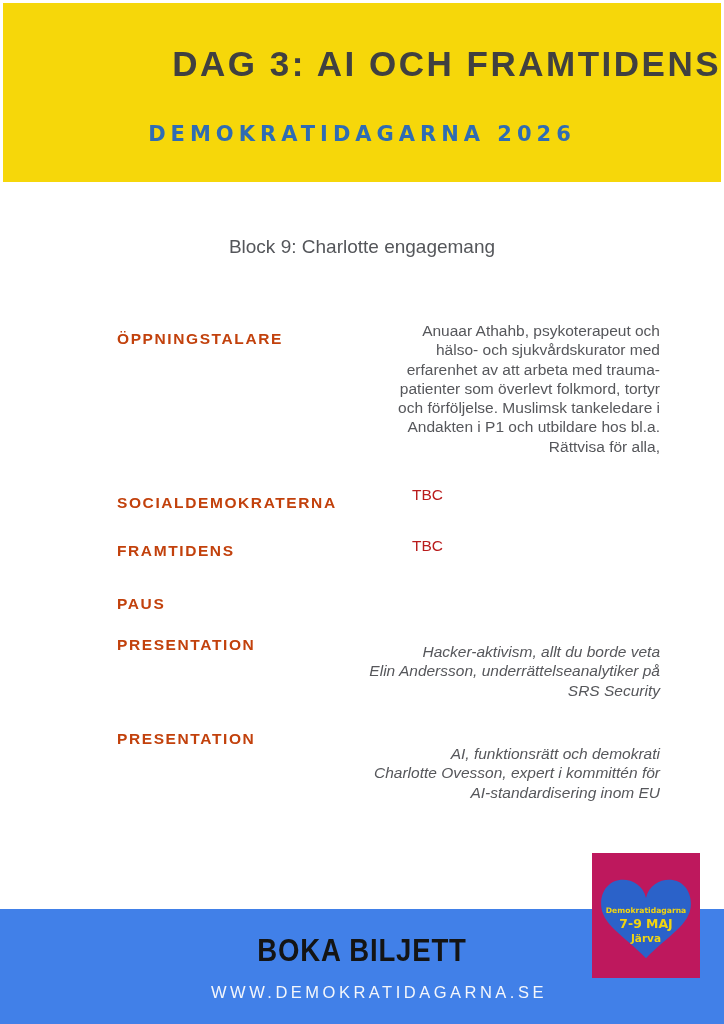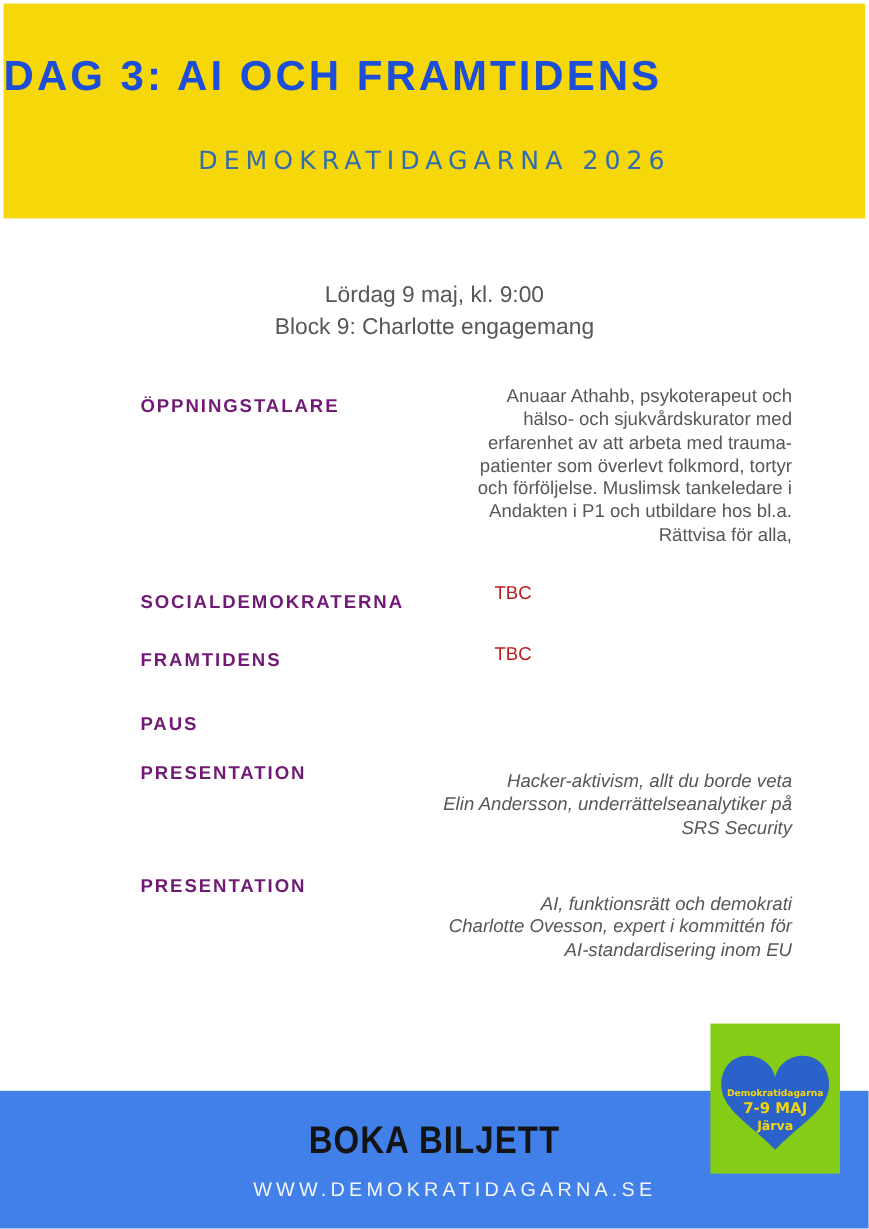--- a/index.html
+++ b/index.html
@@ -6,37 +6,37 @@
   .page{
     position:relative;width:724px;height:1024px;background:#ffffff;overflow:hidden;
     font-family:"Liberation Sans","DejaVu Sans",sans-serif;
   }
   
   .header-banner{
     position:absolute;left:3px;right:3px;top:3px;height:179px;
     background:#F6D70A;
   }
   .title-wrap{
-    position:absolute;top:40px;left:0;width:100%;text-align:left;
-    color:#1d4ed8;font-weight:bold;font-size:35px;line-height:41px;letter-spacing:2.5px;
+    position:absolute;top:40px;left:0;width:100%;text-align:right;
+    color:#404040;font-weight:bold;font-size:35px;line-height:41px;letter-spacing:2.5px;
   }
   .subtitle{
     position:absolute;top:119px;left:0;width:100%;text-align:center;
-    color:#2F6CB3;font-weight:normal;font-size:21px;letter-spacing:5px;
+    color:#2F6CB3;font-weight:bold;font-size:21px;letter-spacing:5px;
     font-family:"DejaVu Sans",sans-serif;
   }
   
   .intro{
     position:absolute;top:234px;left:0;width:100%;text-align:center;
     color:#54565A;font-size:19px;line-height:26px;font-weight:400;
   }
   
   .sched-label{
     position:absolute;left:117px;
-    color:#701a75;font-weight:bold;font-size:15.5px;letter-spacing:1.6px;
+    color:#c2410c;font-weight:bold;font-size:15.5px;letter-spacing:1.6px;
   }
   .sched-text{
     position:absolute;left:340px;width:320px;
     color:#56575B;font-size:15.5px;line-height:19.3px;white-space:pre-line;text-align:right;
   }
   .sched-text.italic{font-style:italic;}
   .tbc{left:363px;width:80px;color:#b91c1c;}
   .l1{top:330px;} .t1{top:321px;}
   .l2{top:494px;} .t2{top:485px;}
   .l3{top:542px;} .t3{top:536px;}
@@ -53,41 +53,40 @@
     transform:scaleX(0.86);transform-origin:50% 50%;
     font-family:"Liberation Sans",sans-serif;
   }
   .site-url{
     position:absolute;top:983px;left:0;width:724px;text-align:center;
     color:#F4F6FB;font-size:16.5px;letter-spacing:3.5px;font-weight:400;margin-left:17px;
   }
   
   .logo-square{
     position:absolute;left:592px;top:853px;width:108px;height:125px;
-    background:#84cc16;
+    background:#be185d;
   }
   .logo-heart{display:block;margin:24px auto 0 auto;}
   .logo-heart text{
     font-family:"DejaVu Sans",sans-serif;font-weight:bold;fill:#F2D510;
   }
 </style>
 </head>
 <body>
 
 <div class="page">
 
   <div class="header-banner">
     <div class="title-wrap">
       <div>DAG 3: AI OCH FRAMTIDENS</div>
     </div>
     <div class="subtitle">DEMOKRATIDAGARNA 2026</div>
   </div>
 
   <div class="intro">
-    <div>Lördag 9 maj, kl. 9:00</div>
     <div>Block 9: Charlotte engagemang</div>
   </div>
 
   <div class="sched-label l1">ÖPPNINGSTALARE</div>
   <div class="sched-text t1">Anuaar Athahb, psykoterapeut och
 hälso- och sjukvårdskurator med
 erfarenhet av att arbeta med trauma-
 patienter som överlevt folkmord, tortyr
 och förföljelse. Muslimsk tankeledare i
 Andakten i P1 och utbildare hos bl.a.

